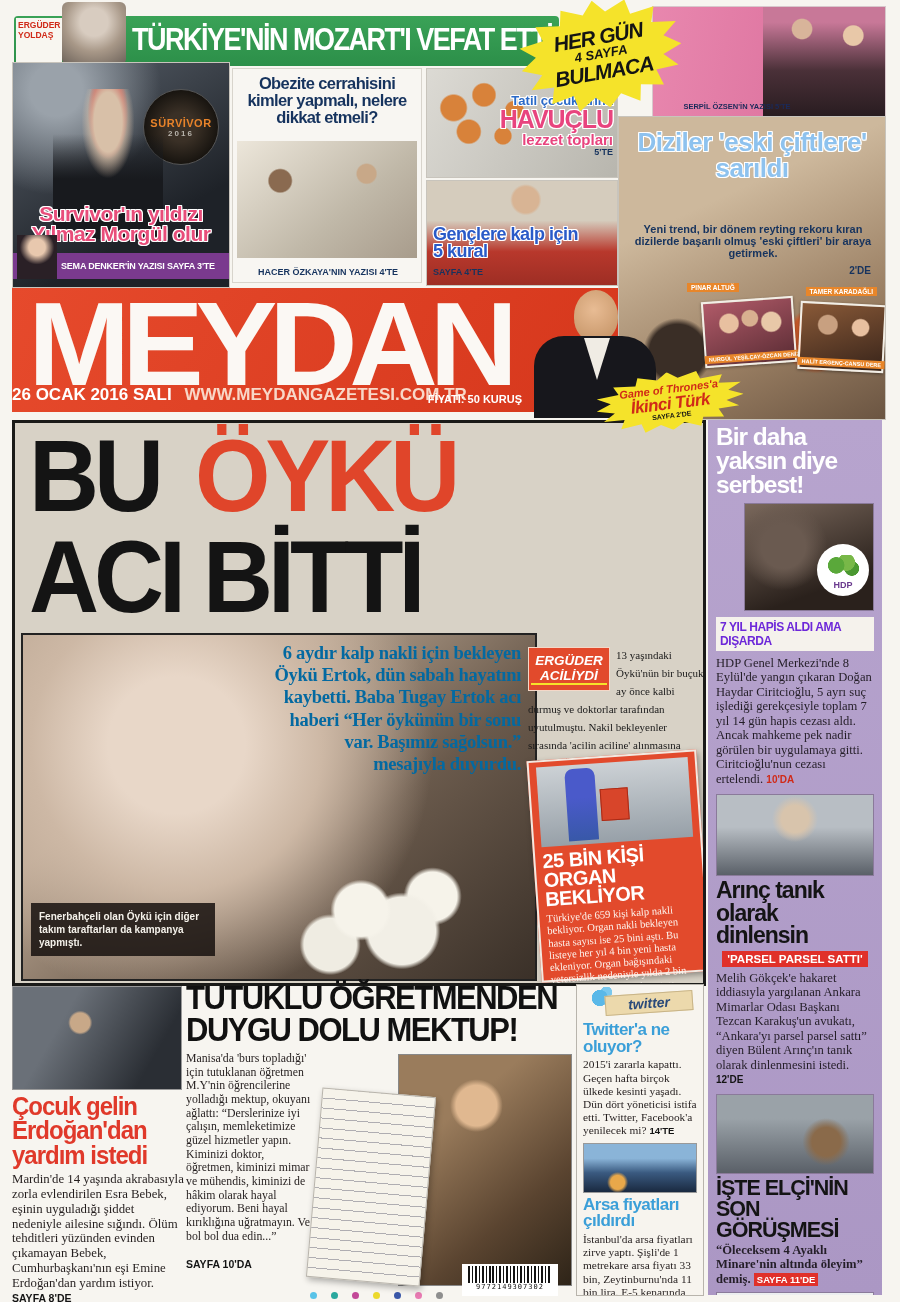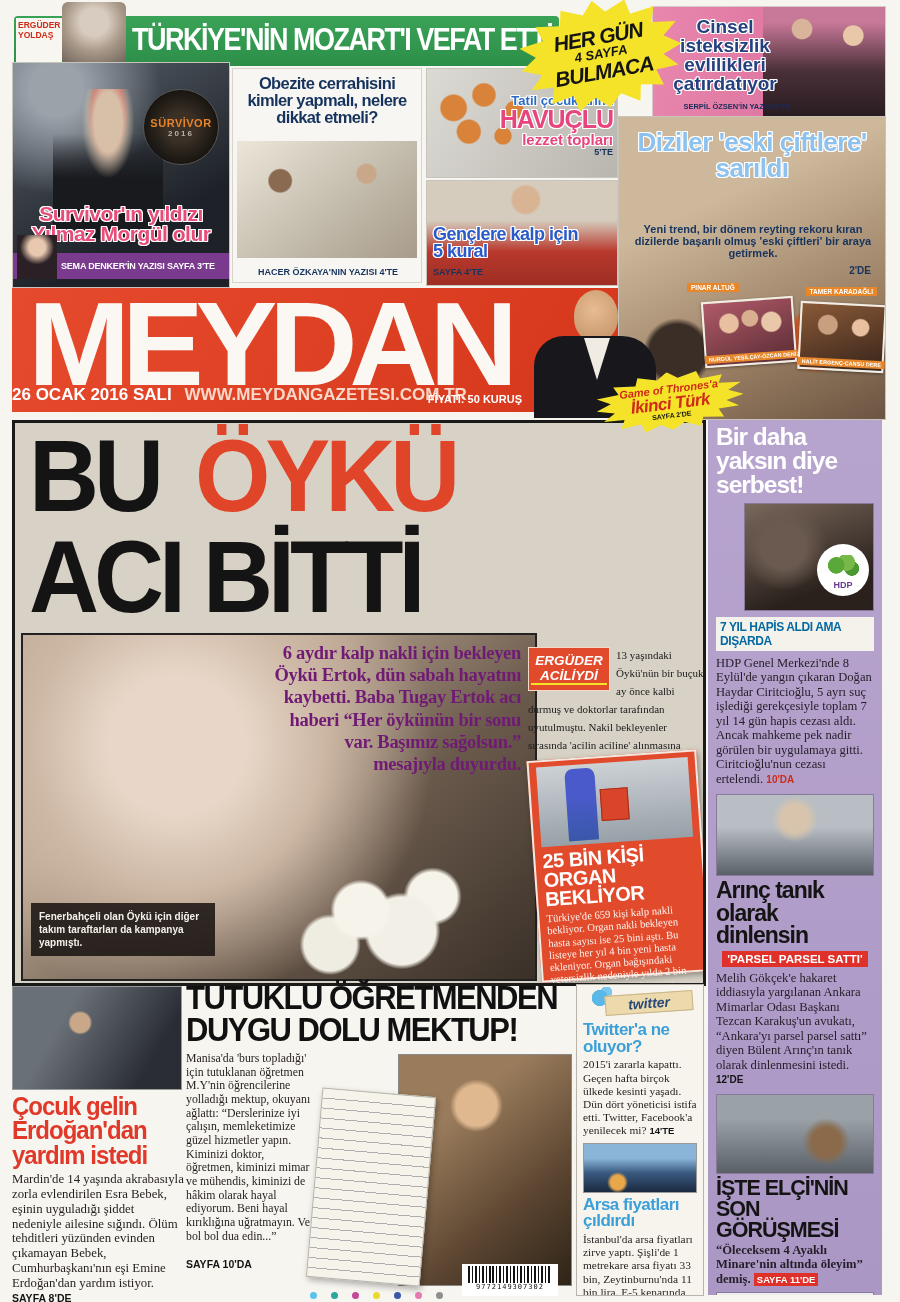--- a/index.html
+++ b/index.html
@@ -32,21 +32,20 @@
   </div>
 
   <div class="abs star" style="left:520px;top:0px;width:162px;height:108px;background:#f5e32a;transform:rotate(-10deg);z-index:6;display:flex;flex-direction:column;align-items:center;justify-content:center;line-height:1.02;">
     <span class="sans b" style="font-size:21px;font-style:italic;color:#141414;letter-spacing:-1px;">HER GÜN</span>
     <span class="sans b" style="font-size:13px;font-style:italic;color:#141414;">4 SAYFA</span>
     <span class="sans b" style="font-size:21px;font-style:italic;color:#141414;letter-spacing:-1px;">BULMACA</span>
   </div>
 
   <div class="abs" style="left:652px;top:6px;width:232px;height:110px;background:linear-gradient(100deg,#e887ae,#d86a98);overflow:hidden;border:1px solid #d8c8cc;">
     <div class="abs" style="right:0;top:0;width:122px;height:110px;background:radial-gradient(circle at 32% 20%,#d8b49a 0 8%,transparent 9%),radial-gradient(circle at 74% 26%,#e8c8a8 0 8%,transparent 9%),linear-gradient(180deg,#c87898 0 14%,#4a3038 58%,#281c20 100%);"></div>
-    <div class="abs sans b ow1" style="left:8px;top:10px;width:128px;color:#24407e;font-size:19px;line-height:1.0;text-align:center;">Cinsel isteksizlik evlilikleri çatırdatıyor</div>
     <div class="abs sans b" style="left:4px;bottom:6px;width:160px;color:#1a2a5a;font-size:7.5px;text-align:center;">SERPİL ÖZSEN'İN YAZISI 5'TE</div>
   </div>
 
   <div class="abs" style="left:12px;top:62px;width:216px;height:224px;background:radial-gradient(circle at 20% 12%,#9aa2aa 0 10%,transparent 40%),linear-gradient(150deg,#5a626c,#1e2228 70%);border:1px solid #c8c4bc;overflow:hidden;">
     <div class="abs" style="right:10px;top:26px;width:74px;height:74px;border-radius:50%;background:radial-gradient(circle,#3a3026 28%,#15120e 74%);display:flex;flex-direction:column;align-items:center;justify-content:center;border:1px solid #555;">
       <span class="sans b" style="color:#e8832a;font-size:11px;letter-spacing:0.5px;">SÜRVİVOR</span>
       <span class="sans b" style="color:#b8b4ac;font-size:8px;letter-spacing:2px;">2016</span>
     </div>
     <div class="abs" style="left:40px;top:26px;width:110px;height:150px;background:radial-gradient(ellipse at 50% 22%,#d8c0a8 0 18%,transparent 34%),radial-gradient(ellipse at 50% 16%,#c03a3a 12% 20%,transparent 26%),linear-gradient(180deg,transparent 0 30%,#181a1e 60%);"></div>
     <div class="abs sans b ow1" style="left:6px;bottom:42px;width:204px;color:#e84d7a;font-size:21px;line-height:0.98;text-align:center;letter-spacing:-0.5px;">Survivor'ın yıldızı Yılmaz Morgül olur</div>
@@ -114,21 +113,21 @@
   <div class="abs" style="left:12px;top:420px;width:694px;height:566px;background:#d8d2c6;border:3px solid #1a1a18;box-sizing:border-box;overflow:hidden;">
     <div class="abs sans b" style="left:14px;top:2px;width:670px;font-size:97px;line-height:0.98;letter-spacing:-5px;transform:scaleY(1.06);transform-origin:left top;">
       <span style="color:#141414;">BU</span>
       <span style="color:#e0452a;margin-left:14px;">ÖYKÜ</span><br>
       <span style="color:#141414;">ACI BİTTİ</span>
     </div>
 
     <div class="abs" style="left:6px;top:210px;width:516px;height:348px;border:2px solid #222;box-sizing:border-box;background:radial-gradient(circle at 66% 80%,#f6f3ea 0 6%,transparent 7%),radial-gradient(circle at 74% 86%,#f2efe6 0 7%,transparent 8%),radial-gradient(circle at 60% 90%,#efece2 0 6%,transparent 7%),radial-gradient(circle at 80% 76%,#f6f3ea 0 5%,transparent 6%),radial-gradient(circle at 30% 32%,#e8d7c8 0 16%,#cdb8a5 34%,transparent 60%),linear-gradient(140deg,#b8a490 0 30%,#6a5a4c 62%,#3a3028 100%);"></div>
     <div class="abs sans b" style="left:16px;top:480px;width:168px;background:rgba(22,17,14,0.85);color:#f4f1ea;font-size:10px;line-height:1.3;padding:7px 8px;">Fenerbahçeli olan Öykü için diğer takım taraftarları da kampanya yapmıştı.</div>
 
-    <div class="abs serif b" style="left:256px;top:219px;width:250px;text-align:right;color:#701a75;font-size:18.5px;line-height:1.2;letter-spacing:-0.3px;">6 aydır kalp nakli için bekleyen Öykü Ertok, dün sabah hayatını kaybetti. Baba Tugay Ertok acı haberi “Her öykünün bir sonu var. Başımız sağolsun.” mesajıyla duyurdu.</div>
+    <div class="abs serif b" style="left:256px;top:219px;width:250px;text-align:right;color:#0369a1;font-size:18.5px;line-height:1.2;letter-spacing:-0.3px;">6 aydır kalp nakli için bekleyen Öykü Ertok, dün sabah hayatını kaybetti. Baba Tugay Ertok acı haberi “Her öykünün bir sonu var. Başımız sağolsun.” mesajıyla duyurdu.</div>
 
     <div class="abs" style="left:513px;top:222px;width:176px;">
       <div style="float:left;width:76px;background:#e24a2c;color:#fff;text-align:center;padding:5px 2px;margin:2px 6px 2px 0;border:1px solid #f4d8c8;">
         <span class="sans b" style="font-style:italic;font-size:13.5px;display:block;">ERGÜDER</span>
         <span class="sans b" style="font-style:italic;font-size:13.5px;display:block;border-bottom:2px solid #f5e32a;">ACİLİYDİ</span>
       </div>
       <span class="serif" style="font-size:11px;line-height:1.18;color:#1a1a1a;">13 yaşındaki Öykü'nün bir buçuk ay önce kalbi durmuş ve doktorlar tarafından uyutulmuştu. Nakil bekleyenler sırasında 'acilin aciline' alınmasına rağmen Öykü için 6 aydır uygun kalp bulunamadı.</span>
       <span class="sans b" style="font-size:9.5px;color:#141414;">9'DA</span>
     </div>
 
@@ -144,21 +143,21 @@
 
   <div class="abs" style="left:708px;top:420px;width:174px;height:875px;background:linear-gradient(#b7a4ce,#ab97c4);box-sizing:border-box;padding:5px 8px;overflow:hidden;">
 
     <div class="sans b" style="color:#fff;font-size:24.5px;line-height:0.98;letter-spacing:-1px;">Bir daha yaksın diye serbest!</div>
     <div style="height:106px;margin-top:6px;background:radial-gradient(circle at 30% 40%,#6a5a50 0 20%,transparent 40%),linear-gradient(160deg,#7a685c,#2a211c 75%);position:relative;border:1px solid #8a7a9a;margin-left:28px;">
       <div style="position:absolute;right:4px;bottom:14px;width:52px;height:52px;border-radius:50%;background:#fff;display:flex;flex-direction:column;align-items:center;justify-content:flex-end;overflow:hidden;">
         <div style="width:34px;height:26px;background:radial-gradient(circle at 30% 40%,#5aa83a 0 28%,transparent 30%),radial-gradient(circle at 60% 28%,#78b848 0 30%,transparent 32%),radial-gradient(circle at 76% 52%,#4a9830 0 24%,transparent 26%);"></div>
         <span class="sans b" style="color:#6a3a8e;font-size:9px;line-height:1.1;margin-bottom:5px;">HDP</span>
       </div>
     </div>
-    <div class="sans b" style="background:#f5f2ec;color:#0369a1;font-size:12px;padding:3px 4px;margin-top:6px;letter-spacing:-0.4px;">7 YIL HAPİS ALDI AMA DIŞARDA</div>
+    <div class="sans b" style="background:#f5f2ec;color:#6d28d9;font-size:12px;padding:3px 4px;margin-top:6px;letter-spacing:-0.4px;">7 YIL HAPİS ALDI AMA DIŞARDA</div>
     <div class="serif" style="font-size:12.6px;line-height:1.15;color:#241e28;margin-top:5px;">
       <span>HDP Genel Merkezi'nde 8 Eylül'de yangın çıkaran Doğan Haydar Ciritcioğlu, 5 ayrı suç işlediği gerekçesiyle toplam 7 yıl 14 gün hapis cezası aldı. Ancak mahkeme pek nadir görülen bir uygulamaya gitti. Ciritcioğlu'nun cezası ertelendi.</span>
       <span class="sans b" style="color:#d02a18;font-size:10px;">10'DA</span>
     </div>
 
     <div style="height:80px;margin-top:8px;background:radial-gradient(circle at 50% 30%,#d8c4ac 0 14%,transparent 24%),linear-gradient(#b8bec4 0 40%,#5a6068 100%);border:1px solid #8a7a9a;"></div>
     <div class="sans b" style="color:#141414;font-size:23px;line-height:0.98;letter-spacing:-1px;margin-top:3px;">Arınç tanık olarak dinlensin</div>
     <div class="sans b" style="background:#e0302a;color:#fff;font-size:11.5px;text-align:center;padding:2px 0;margin:4px 6px;">'PARSEL PARSEL SATTI'</div>
     <div class="serif" style="font-size:12.6px;line-height:1.15;color:#241e28;">
       <span>Melih Gökçek'e hakaret iddiasıyla yargılanan Ankara Mimarlar Odası Başkanı Tezcan Karakuş'un avukatı, “Ankara'yı parsel parsel sattı” diyen Bülent Arınç'ın tanık olarak dinlenmesini istedi.</span>

